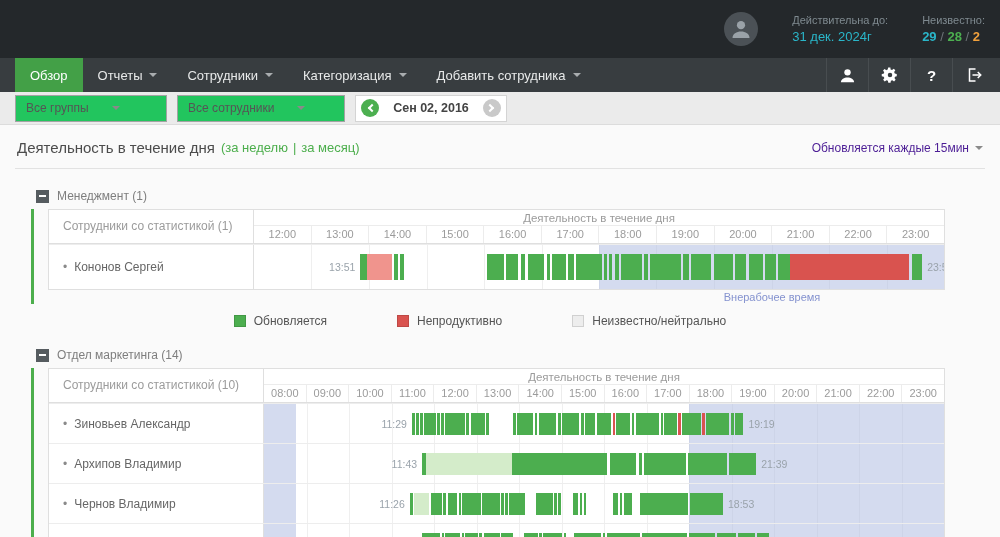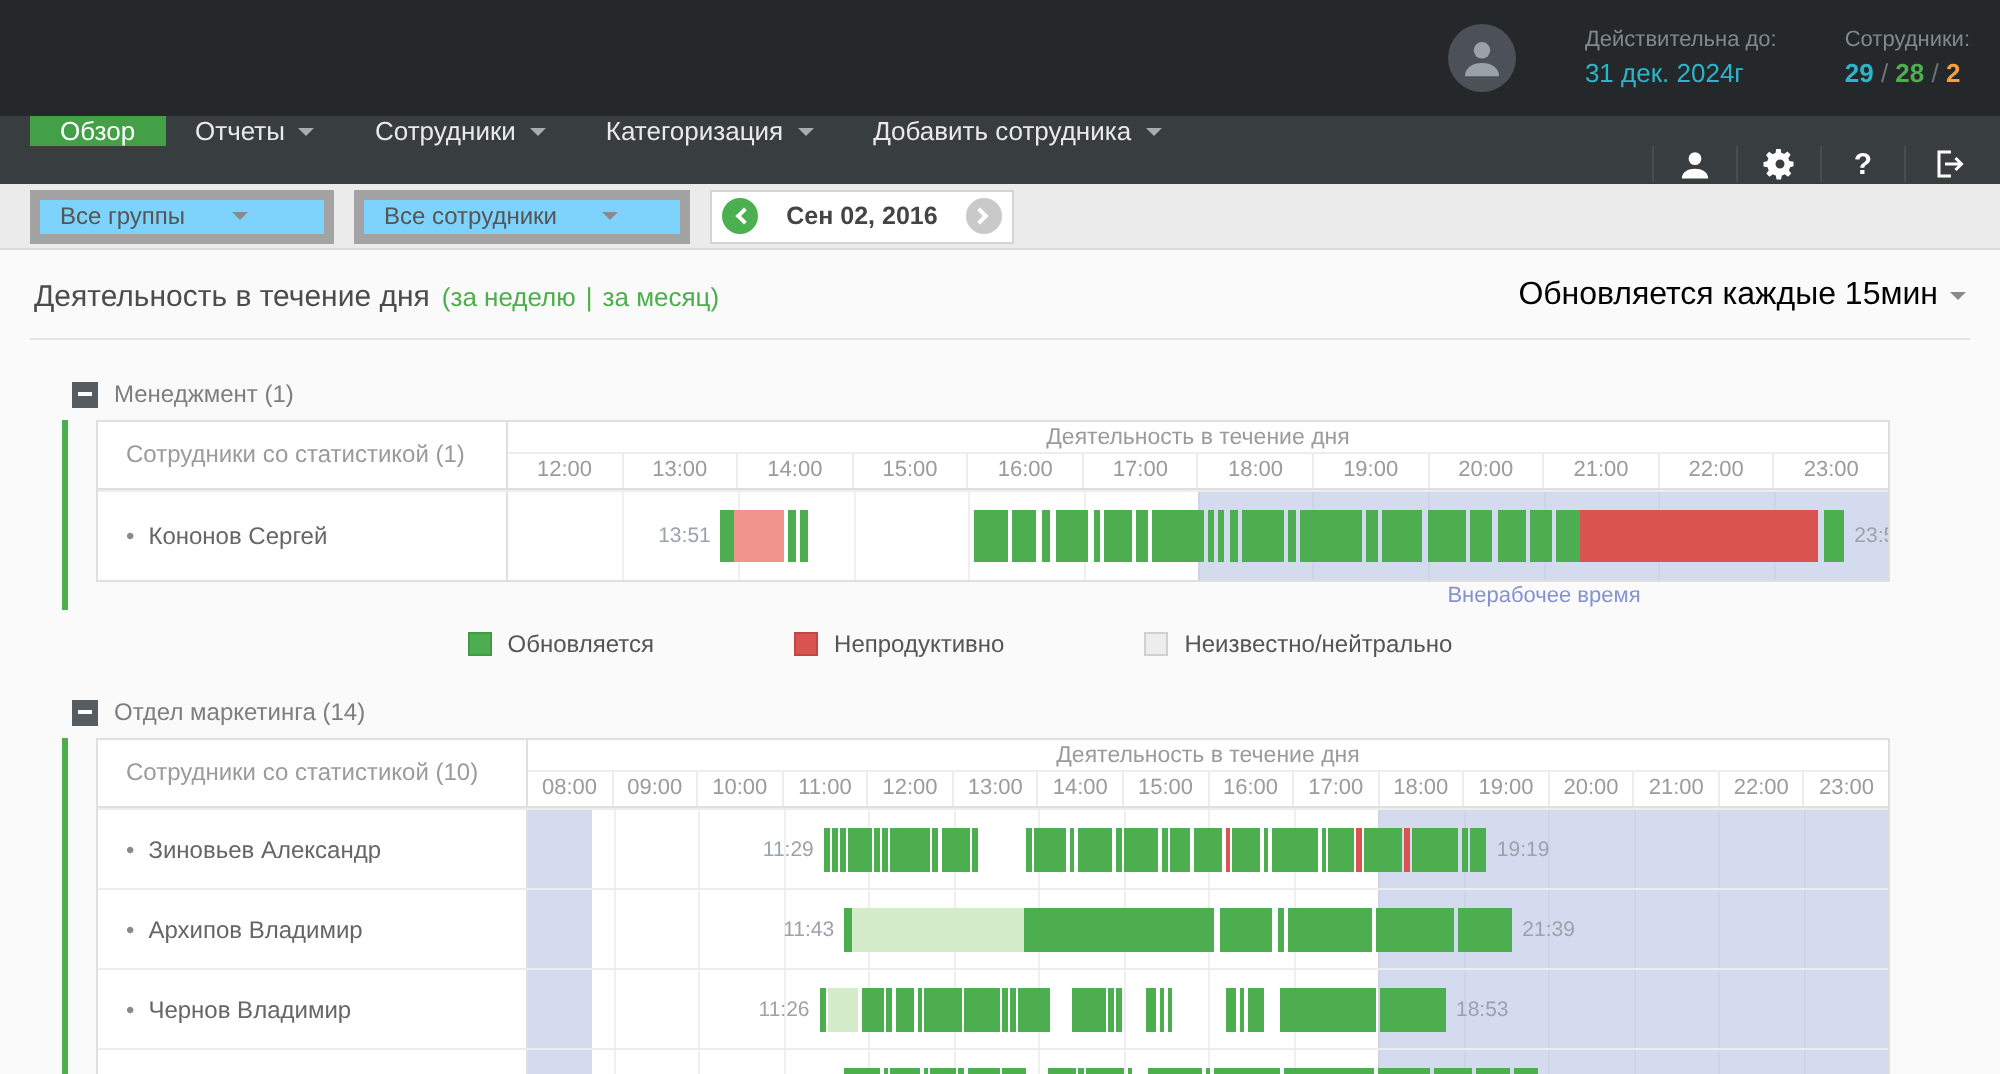--- a/index.html
+++ b/index.html
@@ -19,50 +19,50 @@
   .user-block{display:flex;align-items:center;gap:10px;}
   .avatar{width:34px;height:34px;border-radius:50%;background:#4b5156;display:flex;align-items:center;justify-content:center;overflow:hidden;}
   .user-name{color:#fff;font-size:13px;font-weight:bold;}
   .user-plan{color:#8d959a;font-size:12px;margin-top:2px;}
   .lbl{color:#7f8a90;font-size:11px;}
   .lic-val{color:#2ab6c9;font-size:13px;margin-top:3px;}
   .emp-vals{font-size:13px;font-weight:bold;margin-top:3px;}
   .emp-sep{color:#6d7478;font-weight:normal;}
 
   
-  .navbar{height:34px;background:#383d40;display:flex;align-items:stretch;flex-direction:column;}
+  .navbar{height:34px;background:#383d40;display:flex;align-items:stretch;}
   .nav-items{display:flex;align-items:stretch;padding-left:15px;}
   .nav-item{display:flex;align-items:center;padding:0 15px;color:#e8eaea;font-size:13px;gap:7px;}
   .nav-item.active{background:#43a047;color:#fff;}
   .caret{width:0;height:0;border-left:4px solid transparent;border-right:4px solid transparent;border-top:4px solid #a9adaf;display:inline-block;}
   .caret.gray{border-top-color:#8a8a8a;}
   .nav-icons{margin-left:auto;display:flex;align-items:stretch;margin-right:6px;}
   .nav-icon-btn{width:42px;display:flex;align-items:center;justify-content:center;border-left:1px solid #484d50;}
   .nav-icon-btn .q{color:#fff;font-size:15px;font-weight:bold;}
 
   
   .filterbar{height:33px;background:#ebebeb;border-bottom:1px solid #dcdcdc;display:flex;align-items:center;gap:10px;padding:0 15px;}
-  .fselect{height:27px;background:#7dd3fc;border:5px solid #a3a3a3;display:flex;align-items:center;gap:23px;padding:0 10px;font-size:12px;color:#555;}
+  .fselect{height:27px;background:#22c55e;border:1px solid #a3a3a3;display:flex;align-items:center;gap:23px;padding:0 10px;font-size:12px;color:#555;}
   .datebox{height:27px;width:152px;background:#fff;border:1px solid #d4d4d4;display:flex;align-items:center;justify-content:space-between;padding:0 5px;}
   .date-text{font-size:12.5px;font-weight:bold;color:#444;}
   .circ-btn{width:18px;height:18px;border-radius:50%;display:flex;align-items:center;justify-content:center;}
   .circ-btn.green{background:#4caf50;}
   .circ-btn.gray{background:#c9c9c9;}
   .chev{display:inline-block;width:6px;height:6px;border-left:2px solid #fff;border-bottom:2px solid #fff;}
   .chev.left{transform:rotate(45deg);margin-left:3px;}
   .chev.right{transform:rotate(-135deg);margin-right:3px;}
 
   
   .content{padding:0 15px;}
   .heading-row{display:flex;align-items:center;padding:14px 2px 12px;border-bottom:1px solid #e2e2e2;}
   .page-title{font-size:15px;color:#4c4c4c;}
   .title-links{font-size:13px;color:#4cae4c;margin-left:6px;}
   .title-links a{color:#4cae4c;text-decoration:none;}
   .title-links .sep{margin:0 5px;}
-  .refresh{margin-left:auto;display:flex;align-items:center;gap:6px;font-size:16px;color:#000000;}
+  .refresh{margin-left:auto;display:flex;align-items:center;gap:6px;font-size:12px;color:#4c1d95;}
 
   .group{margin-left:21px;margin-top:20px;}
   .group-header{display:flex;align-items:center;gap:8px;margin-bottom:6px;}
   .collapse-box{width:13px;height:13px;background:#565c60;display:flex;align-items:center;justify-content:center;}
   .collapse-box::after{content:"";width:7px;height:2px;background:#fff;}
   .group-title{font-size:12px;color:#7e7e7e;}
   .gtable-wrap{margin-left:12px;position:relative;width:897px;}
   .green-strip{position:absolute;left:-17px;top:0;bottom:0;width:3px;background:#4cae4c;}
   .gtable{width:897px;background:#fff;border:1px solid #dfdfdf;}
   .gt-header{display:flex;border-bottom:1px solid #dfdfdf;}
@@ -103,21 +103,21 @@
           <circle cx="8" cy="5.2" r="3" fill="#9aa2a8"></circle>
           <path d="M1.8 14.6c0-3.2 3-4.8 6.2-4.8s6.2 1.6 6.2 4.8z" fill="#9aa2a8"></path>
         </svg>
       </span>
     </div>
     <div class="lic-block">
       <div class="lbl">Действительна до:</div>
       <div class="lic-val">31 дек. 2024г</div>
     </div>
     <div class="emp-block">
-      <div class="lbl">Сотрудники:</div>
+      <div class="lbl">Неизвестно:</div>
       <div class="emp-vals"><span style="color: rgb(42, 182, 201);">29</span><span class="emp-sep"> / </span><span style="color: rgb(76, 175, 80);">28</span><span class="emp-sep"> / </span><span style="color: rgb(242, 161, 60);">2</span></div>
     </div>
   </div>
 </div>
 
 <div class="navbar">
   <div class="nav-items">
       <div class="nav-item clickable active">
         <span>Обзор</span>
       </div>

